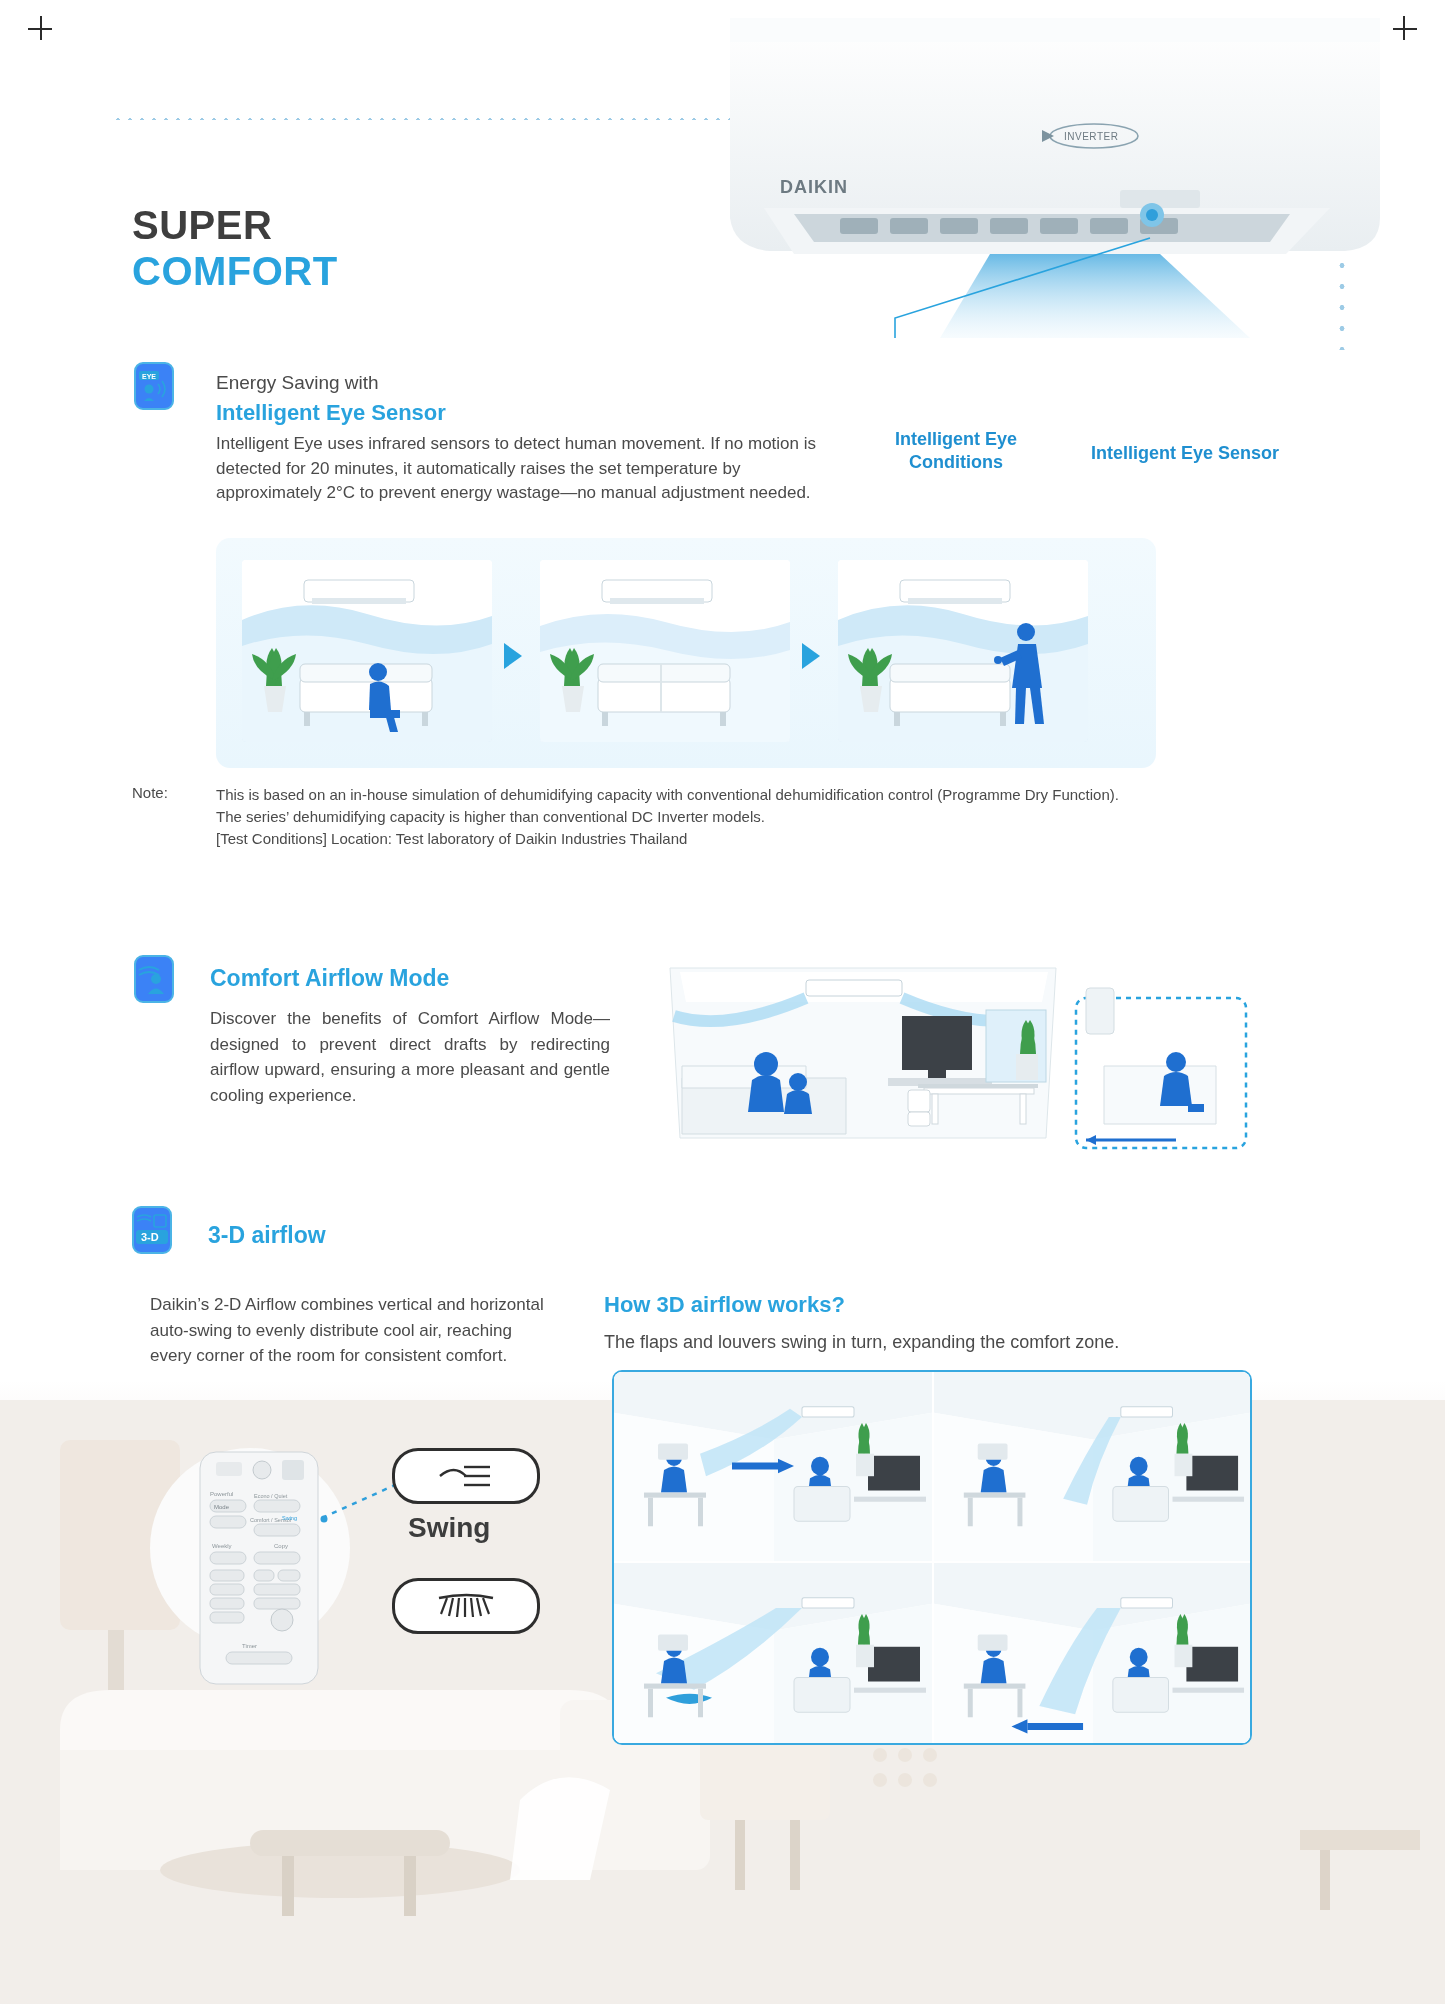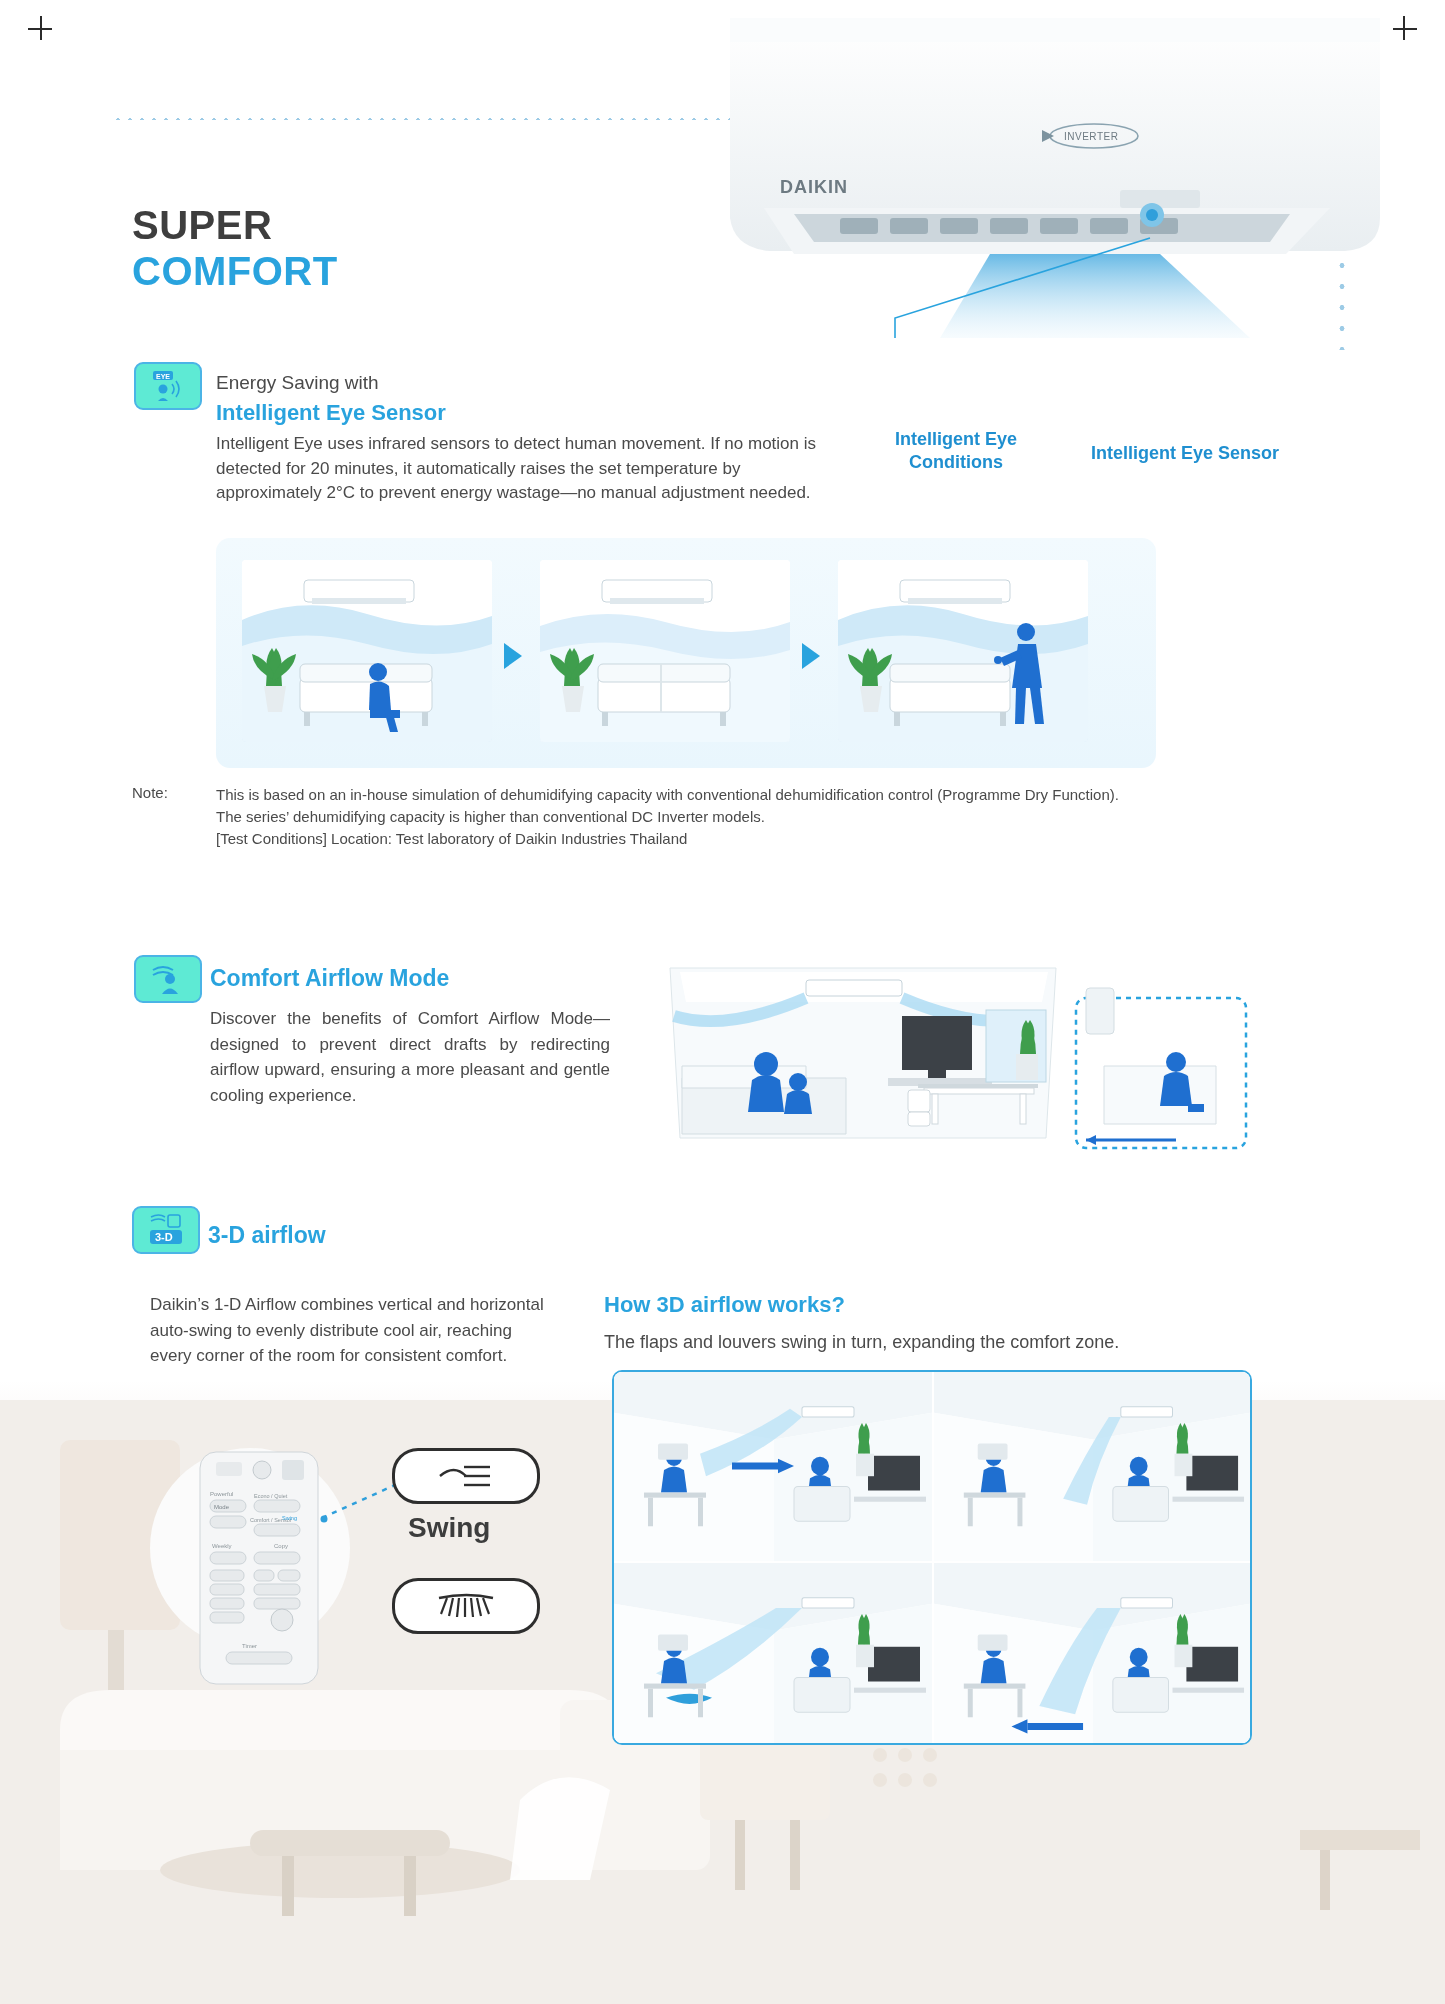--- a/index.html
+++ b/index.html
@@ -64,23 +64,23 @@
   .title {
     position: absolute; left: 132px; top: 202px;
     font-size: 40px; font-weight: bold; letter-spacing: .5px;
     line-height: 1.15; color: #3e3e3e;
   }
   .title .c2 { color: #29a3de; display: block; }
 
   
   .badge {
     position: absolute;
-    width: 68px; height: 48px; border-radius: 9px;
+    width: 40px; height: 48px; border-radius: 9px;
     border: 2px solid #4bb4e6;
-    background: #5eead4;
+    background: #3b82f6;
     display: flex; align-items: center; justify-content: center;
   }
   .badge svg { display: block; }
 
   
   .ie-eyebrow {
     position: absolute; left: 216px; top: 372px;
     font-size: 19px; color: #4a4a4a;
   }
   .ie-head {
@@ -464,21 +464,21 @@
 <div class="badge" style="left:132px;top:1206px;">
   <svg width="36" height="36" viewBox="0 0 36 36" aria-hidden="true">
     <path d="M3 5 q8 -4 14 0" fill="none" stroke="#29a3de" stroke-width="1.6"></path>
     <path d="M3 9 q8 -4 14 0" fill="none" stroke="#29a3de" stroke-width="1.6"></path>
     <rect x="20" y="3" width="12" height="12" rx="2" fill="none" stroke="#29a3de" stroke-width="1.6"></rect>
     <rect x="2" y="18" width="32" height="14" rx="3" fill="#29a3de"></rect>
     <text x="7" y="29" font-family="Liberation Sans, sans-serif" font-size="11" font-weight="bold" fill="#ffffff">3-D</text>
   </svg>
 </div>
 <div class="d3-head">3-D airflow</div>
-<div class="d3-body">Daikin’s 1-D Airflow combines vertical and horizontal auto-swing to evenly distribute cool air, reaching every corner of the room for consistent comfort.</div>
+<div class="d3-body">Daikin’s 2-D Airflow combines vertical and horizontal auto-swing to evenly distribute cool air, reaching every corner of the room for consistent comfort.</div>
 
 <div class="hw-head">How 3D airflow works?</div>
 <div class="hw-sub">The flaps and louvers swing in turn, expanding the comfort zone.</div>
 
 <div class="panel-3d">
   <div class="cell c1">
     <svg width="100%" height="100%" viewBox="0 0 318 185" preserveAspectRatio="none">
       <rect width="318" height="185" fill="#ffffff"></rect>
       <path d="M0 0 H318 V40 L160 66 L0 40 Z" fill="#f1f6f9"></path>
       <path d="M0 40 L160 66 V185 H0 Z" fill="#fbfdfe"></path>

